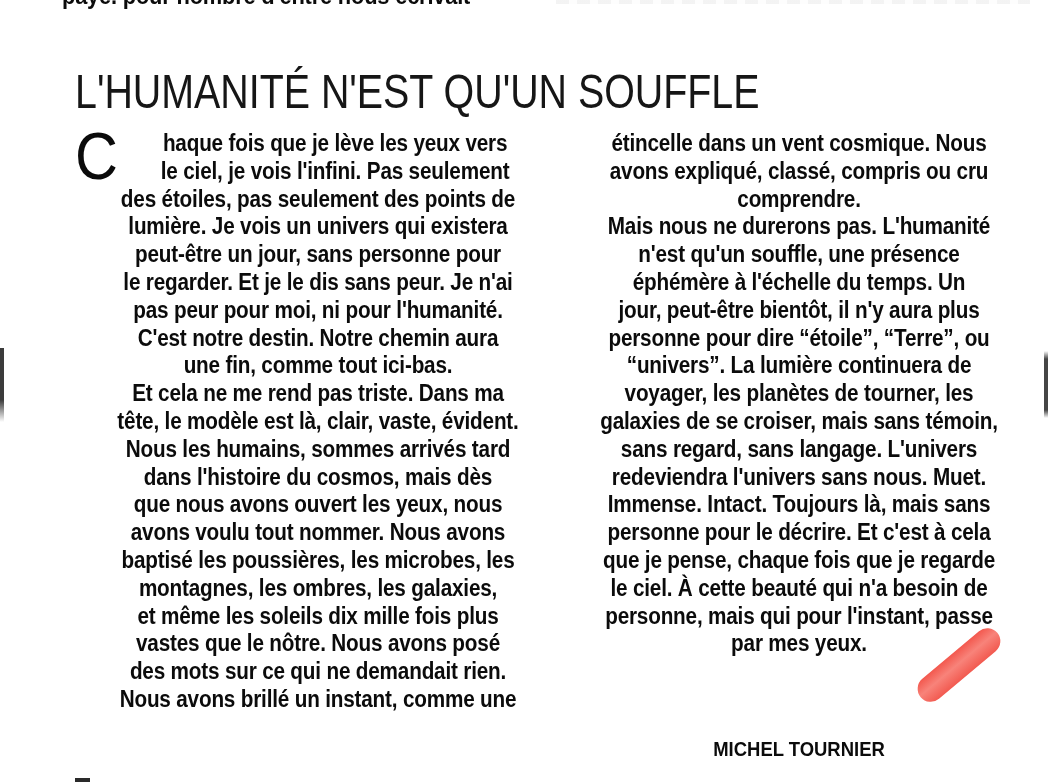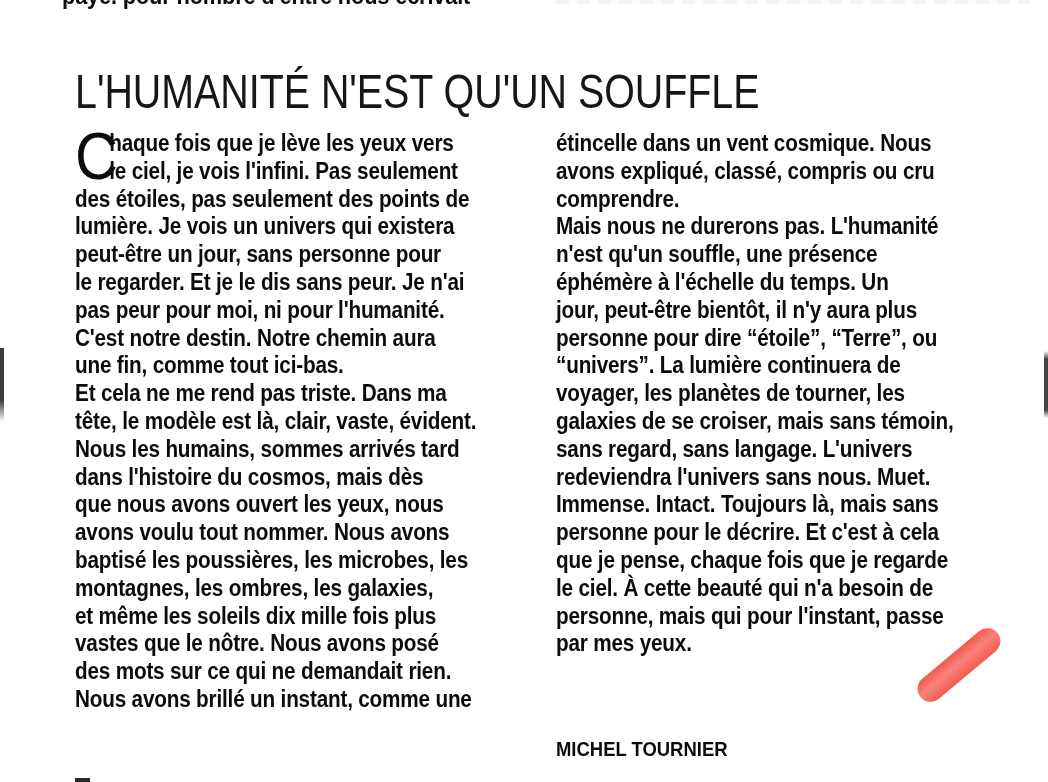--- a/index.html
+++ b/index.html
@@ -4,20 +4,21 @@
 <style>
   html, body { margin: 0; padding: 0; background: #ffffff; }
   .page {
     position: relative;
     width: 1048px;
     height: 782px;
     background: #ffffff;
     overflow: hidden;
     font-family: "Liberation Sans", sans-serif;
     color: #0b0b0b;
+    text-align: center;
   }
 
   
   .top-frag {
     position: absolute;
     top: -17px;
     left: 62px;
     font-size: 23px;
     font-weight: 700;
     letter-spacing: -0.2px;

